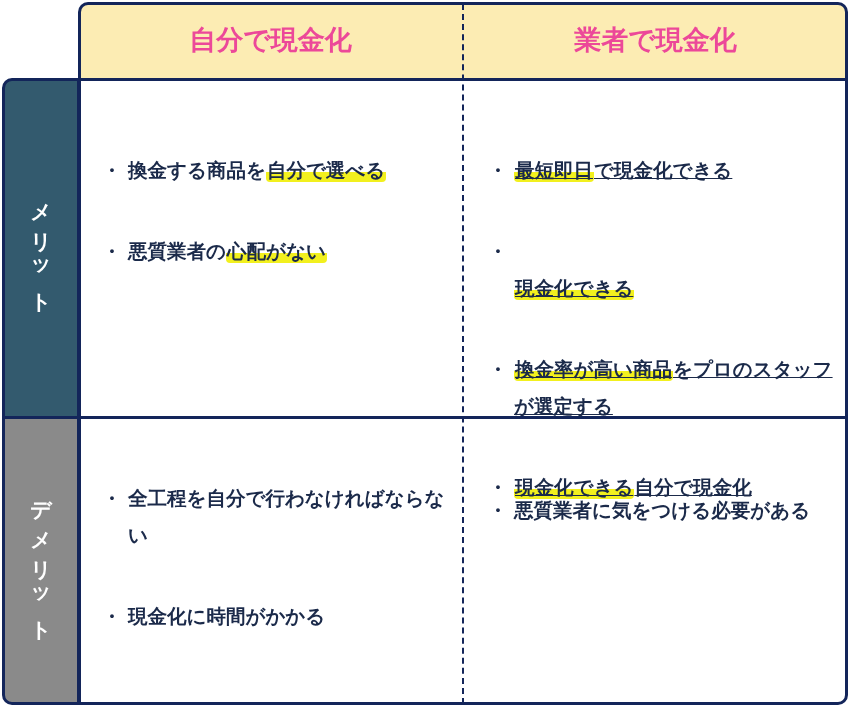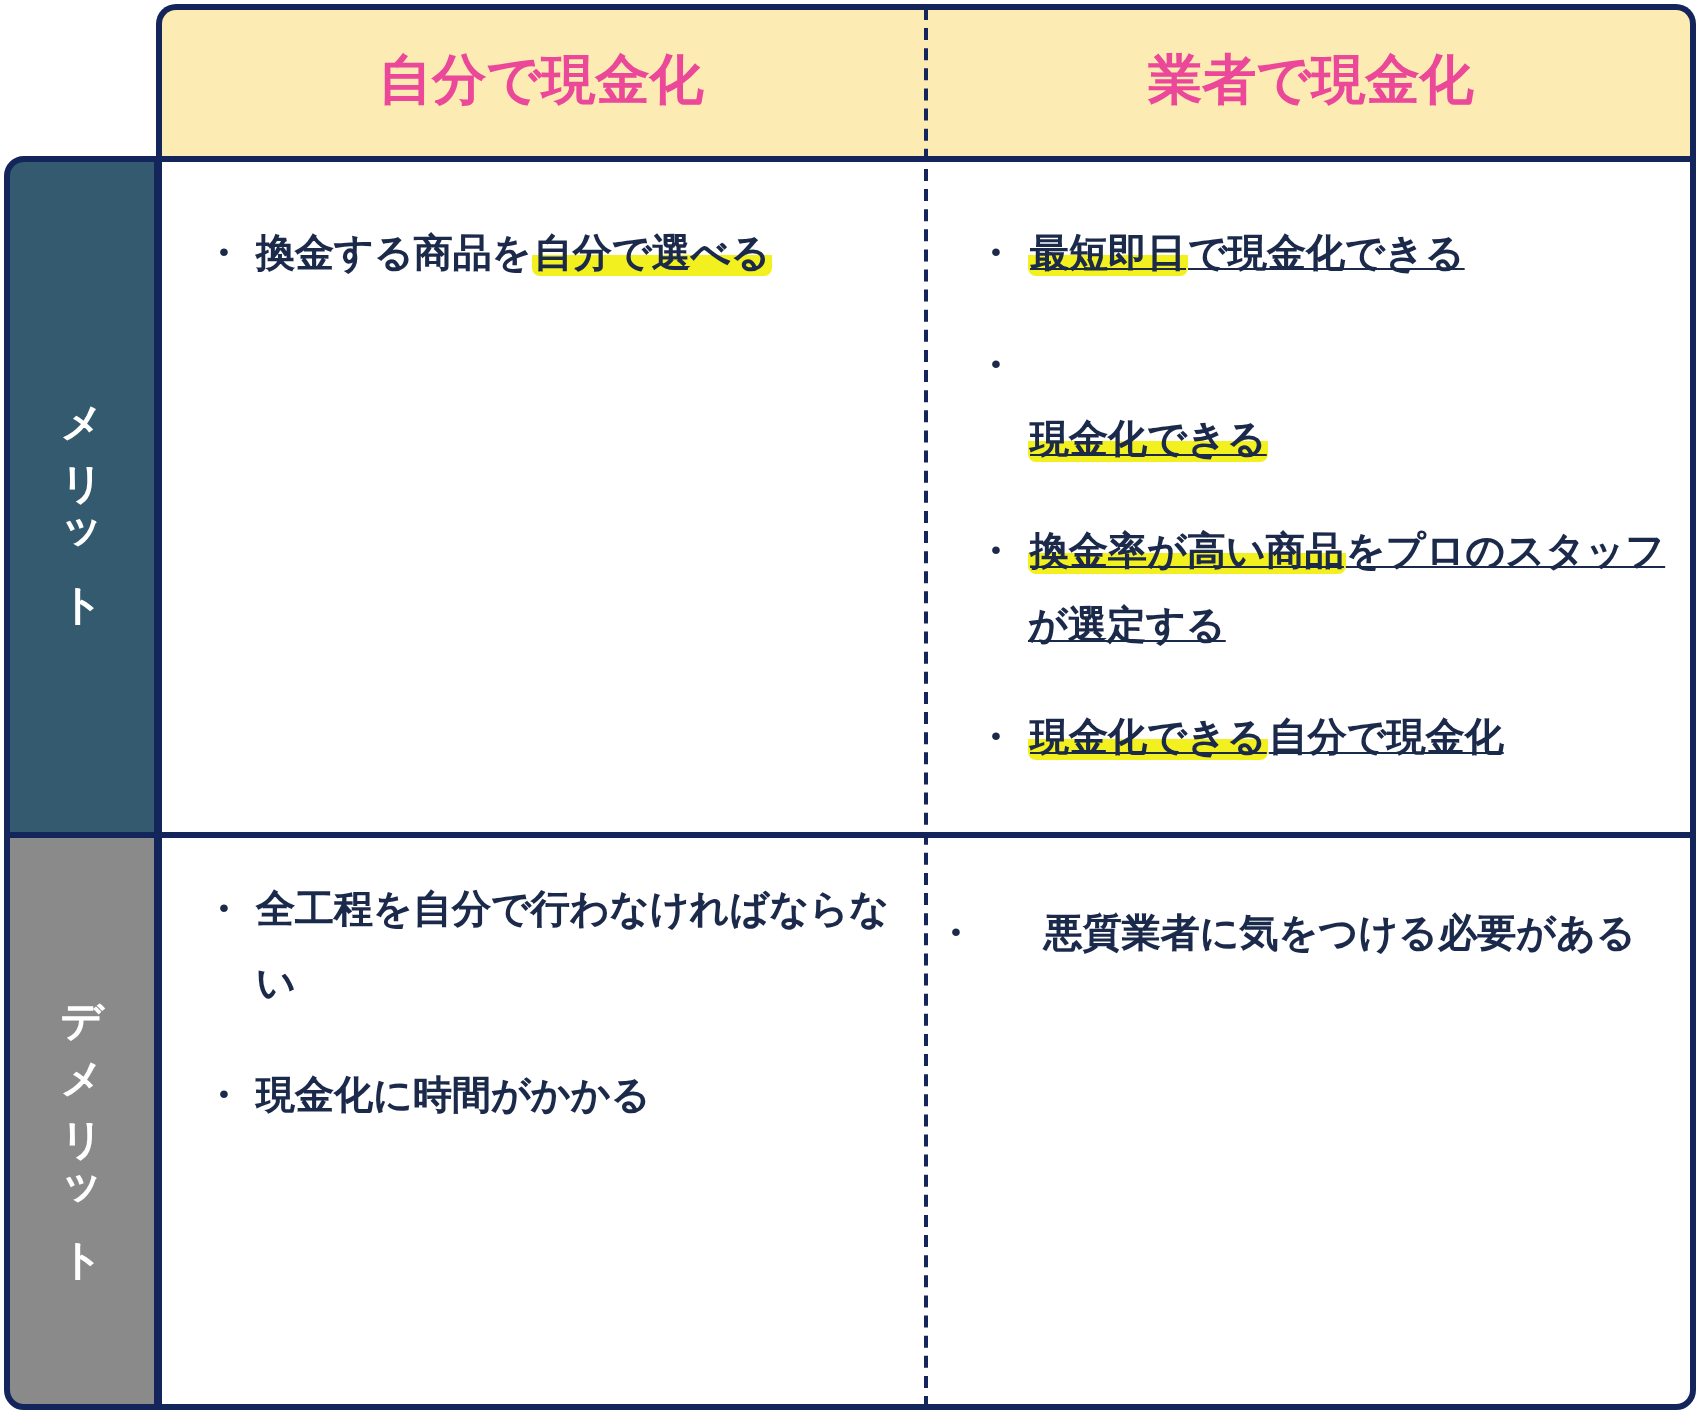--- a/index.html
+++ b/index.html
@@ -19,27 +19,27 @@
   .row-divider { position: absolute; left: 78px; width: 770px; top: 416px; height: 3px; background: #13255a; }
   .row-label { position: absolute; left: 2px; width: 78px; box-sizing: border-box;
                border: 3px solid #13255a; color: #ffffff; font-weight: bold; font-size: 21px;
                display: flex; align-items: center; justify-content: center; }
   #row-label-0 { top: 78px; height: 341px; background: #335a6e; border-radius: 10px 0 0 0; }
   #row-label-1 { top: 416px; height: 289px; background: #8a8a8a; border-radius: 0 0 0 10px; }
   .vtext { writing-mode: vertical-rl; text-orientation: upright; letter-spacing: 6px; }
   .cell { position: absolute; box-sizing: border-box; font-size: 19.5px; font-weight: bold;
           line-height: 37px; color: #1b2a4a; }
   .cell ul { list-style: none; margin: 0; padding: 0; }
-  .cell li { position: relative; padding-left: 26px; margin-bottom: 19px; }
+  .cell li { position: relative; padding-left: 26px; margin-bottom: 19px; margin-top: 44px; }
   .cell li::before { content: "・"; position: absolute; left: 0; top: 0; }
   .hl { background: linear-gradient(transparent 55%, #f2f01e 55%); border-radius: 4px; padding: 0 1px; }
   #cell-0-0 { left: 102px; top: 108px; width: 350px; }
   #cell-0-1 { left: 488px; top: 108px; width: 350px; text-decoration: underline; }
   #cell-1-0 { left: 102px; top: 436px; width: 350px; }
-  #cell-1-1 { left: 468px; top: 448px; width: 350px; text-align: right; }
+  #cell-1-1 { left: 488px; top: 448px; width: 350px; }
 </style>
 </head>
 <body>
 
 <div id="header-frame" class="frame"></div>
 <div id="body-frame" class="frame"></div>
 
 <div id="row-label-0" class="row-label">
   <span class="vtext">メリット</span>
 </div>
@@ -49,20 +49,21 @@
 
 <div class="divider-dashed"></div>
 <div class="row-divider"></div>
 
 <div id="col-head-0" class="col-head">自分で現金化</div>
 <div id="col-head-1" class="col-head">業者で現金化</div>
 
 <div id="cell-0-0" class="cell">
   <ul>
     <li><span>換金する商品を</span><span class="hl">自分で選べる</span></li>
+    <li><span>悪質業者の</span><span class="hl">心配がない</span></li>
   </ul>
 </div>
 
 <div id="cell-0-1" class="cell">
   <ul>
     <li><span class="hl">最短即日</span><span>で現金化できる</span></li>
     <li><br><span class="hl">現金化できる</span></li>
     <li><span class="hl">換金率が高い商品</span><span>をプロのスタッフが選定する</span></li>
     <li><span class="hl">現金化できる</span><span>自分で現金化</span></li>
   </ul>

